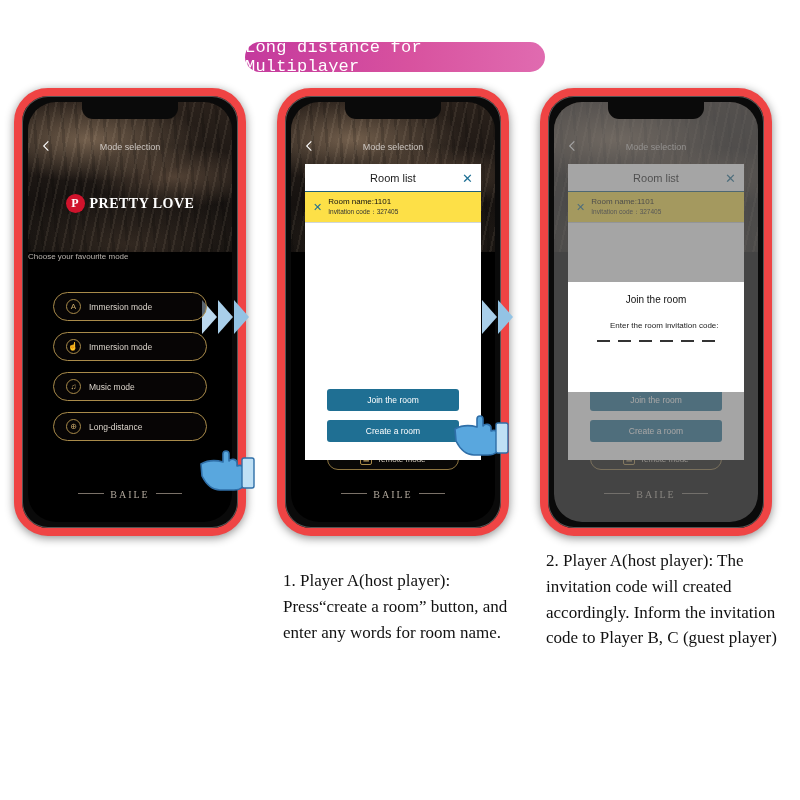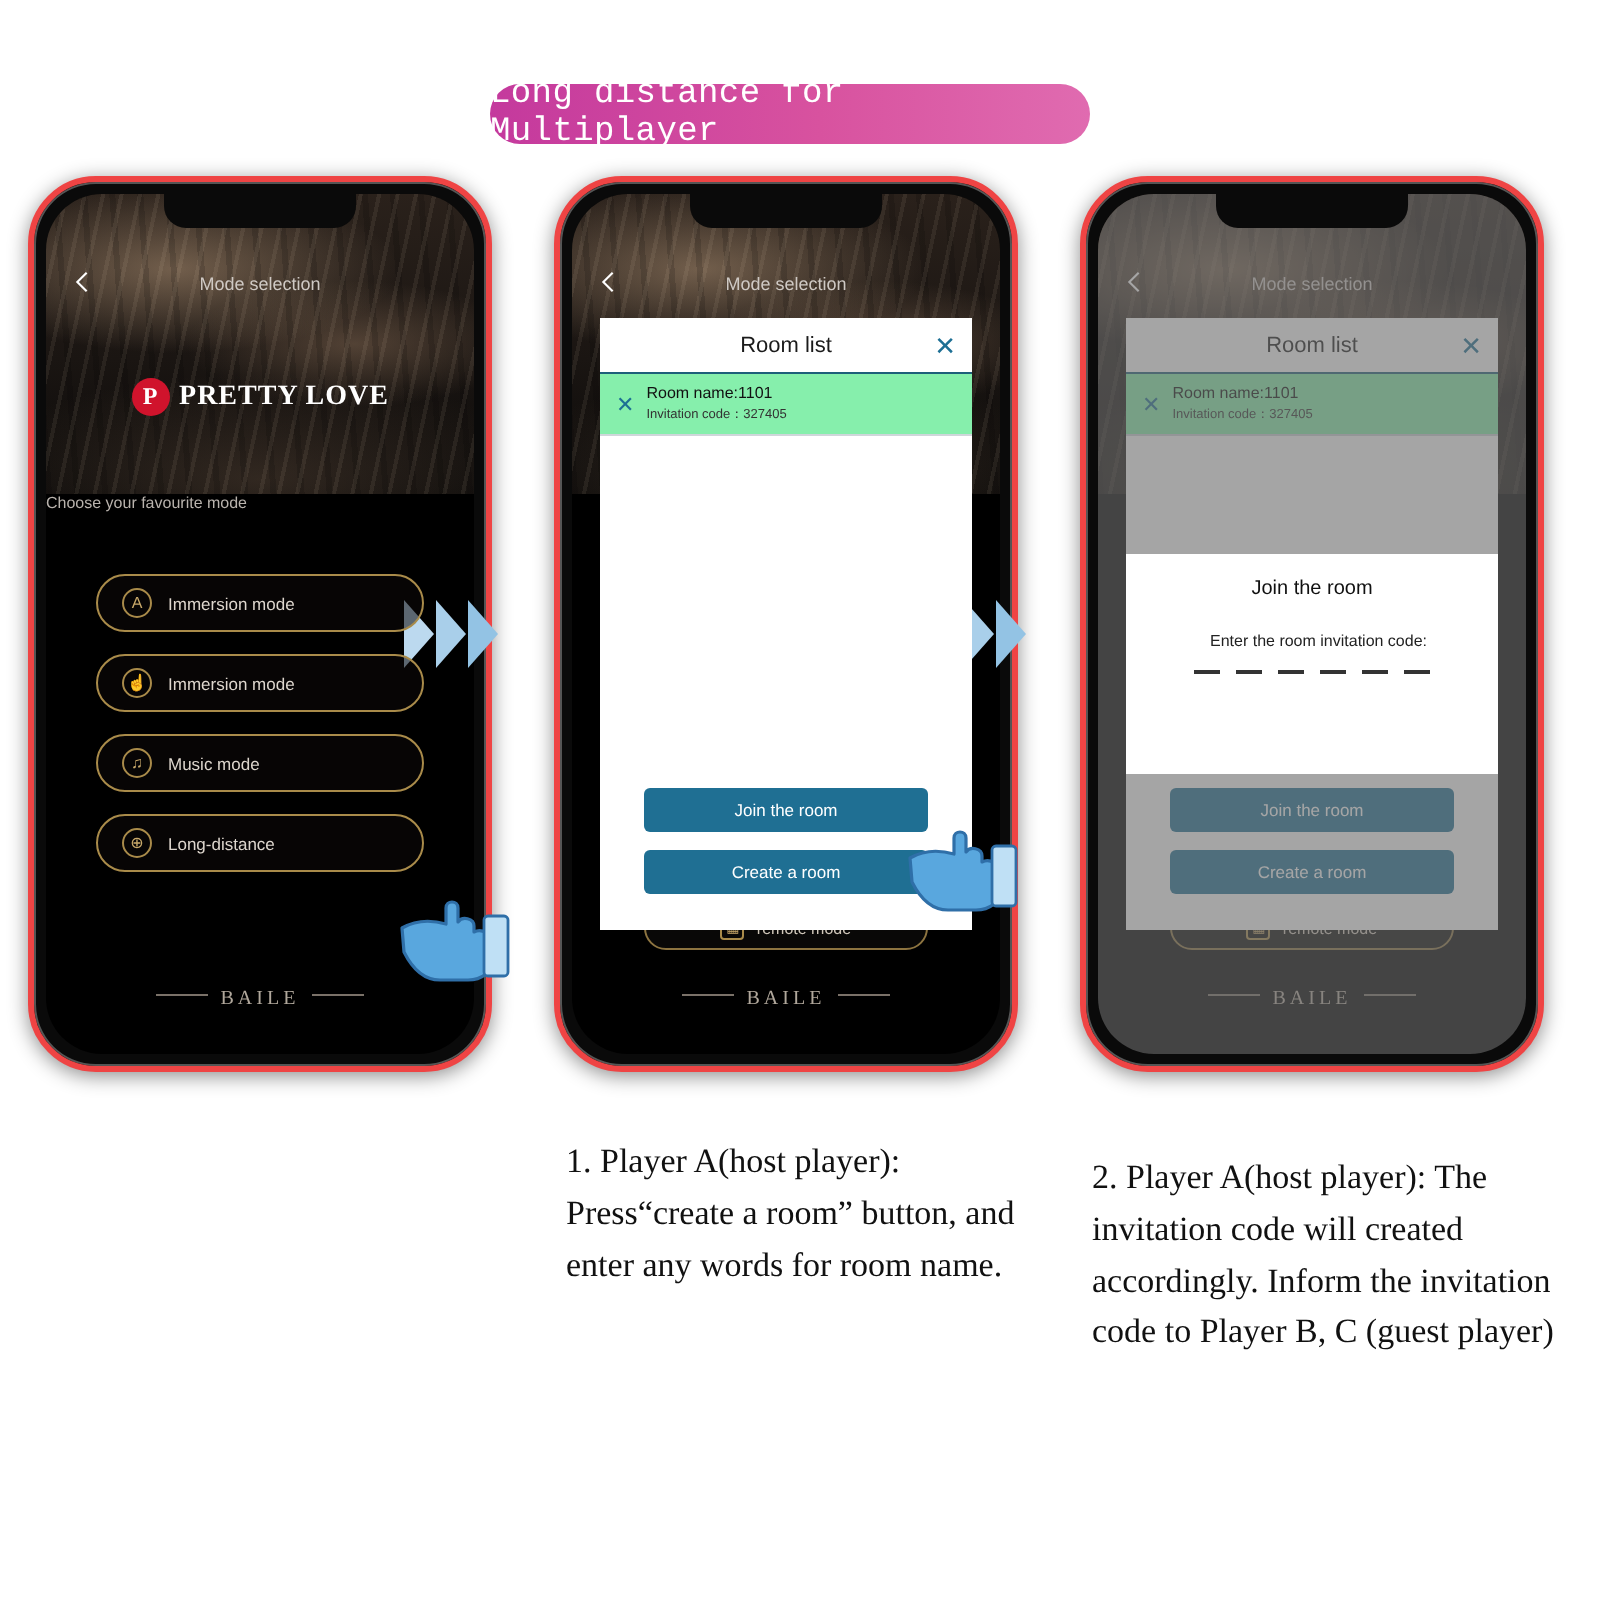--- a/index.html
+++ b/index.html
@@ -26,21 +26,21 @@
     font-family:Liberation Mono, monospace;
   }
 
   
   .phone{
     position:absolute;
     top:88px;
     width:232px; height:448px;
     border-radius:34px;
     background:#0a0a0a;
-    border:3px solid #ef4444;
+    border:8px solid #ef4444;
     box-shadow:0 0 0 1px #555 inset, 0 2px 10px rgba(0,0,0,.45);
     overflow:hidden;
   }
   #phone1{ left:14px; }
   #phone2{ left:277px; }
   #phone3{ left:540px; }
 
   .screen{
     position:absolute; inset:6px;
     border-radius:28px;
@@ -131,21 +131,21 @@
     border:1px solid #8d7440; border-radius:12px;
     background:rgba(15,13,11,.6);
     display:flex; align-items:center; justify-content:center; gap:6px;
     color:#cfc6b9; font-size:8px; z-index:18;
   }
   .remote-ico{ width:12px;height:12px;border:1px solid #a98b4a;border-radius:2px;color:#c9a96a;font-size:7px;display:flex;align-items:center;justify-content:center;}
 
   
   .modal{
     position:absolute; left:14px; right:14px; top:62px; bottom:62px;
-    background:#86efac; z-index:25;
+    background:#fde047; z-index:25;
     display:flex; flex-direction:column;
   }
   .modal-head{
     height:28px; background:#fff; position:relative;
     display:flex; align-items:center; justify-content:center;
     border-bottom:1px solid #1d5f7a;
   }
   .modal-title{ font-size:11px; color:#1b1b1b; }
   .modal-close{
     position:absolute; right:8px; top:50%; transform:translateY(-50%);
@@ -202,21 +202,21 @@
   #hand1{ left:198px; top:440px; }
   #hand2{ left:452px; top:405px; }
 
   
   .caption{
     position:absolute;
     font-family:"Liberation Serif", serif;
     font-size:17px; color:#111; line-height:1.52;
   }
   #cap1{ left:283px; top:568px; width:230px; }
-  #cap2{ left:546px; top:576px; width:240px; }
+  #cap2{ left:546px; top:548px; width:240px; }
 </style>
 </head>
 <body>
 
 <div class="title-pill">
   <span>Long distance for Multiplayer</span>
 </div>
 
 <div class="phone" id="phone1">
   <div class="screen">

